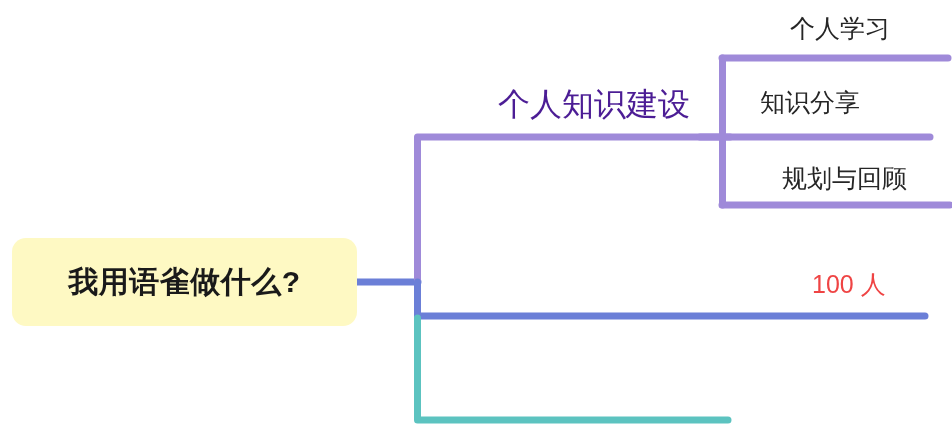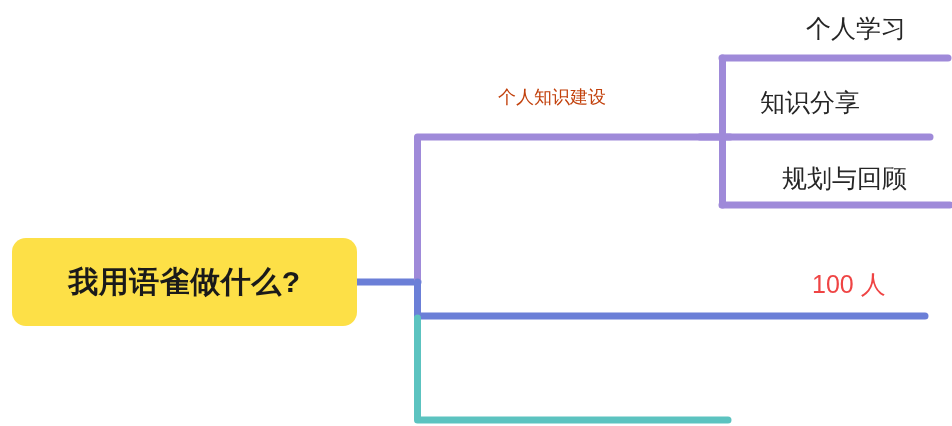--- a/index.html
+++ b/index.html
@@ -30,51 +30,51 @@
     position: absolute;
     white-space: nowrap;
     color: #262626;
     line-height: 1;
   }
   .root-node {
     left: 12px;
     top: 238px;
     width: 345px;
     height: 88px;
-    background: #fde047;
+    background: #fef9c3;
     border-radius: 14px;
     display: flex;
     align-items: center;
     justify-content: center;
   }
   .root-label {
     font-size: 30px;
     font-weight: bold;
     color: #1a1a1a;
     letter-spacing: 0.5px;
   }
   .branch-label {
-    font-size: 18px;
-    color: #c2410c;
+    font-size: 32px;
+    color: #4c1d95;
     font-weight: normal;
   }
   .leaf-label {
     font-size: 25px;
     color: #262626;
     font-weight: normal;
   }
   .count-label {
     font-size: 25px;
     color: #ef4444;
     font-weight: normal;
   }
   .n-personal { left: 498px; top: 88px; }
   .n-team     { left: 498px; top: 272px; }
   .n-opensrc  { left: 498px; top: 372px; }
-  .n-study    { left: 790px; top: 16px; margin-left: 16px; }
+  .n-study    { left: 790px; top: 16px; }
   .n-share    { left: 760px; top: 90px; }
   .n-plan     { left: 782px; top: 168px; font-family: Liberation Mono, monospace; }
   .n-count    { left: 812px; top: 272px; }
 </style>
 </head>
 <body>
 
 <div id="mindmap">
 
   <svg id="edges" viewBox="0 0 952 426" xmlns="http://www.w3.org/2000/svg">

